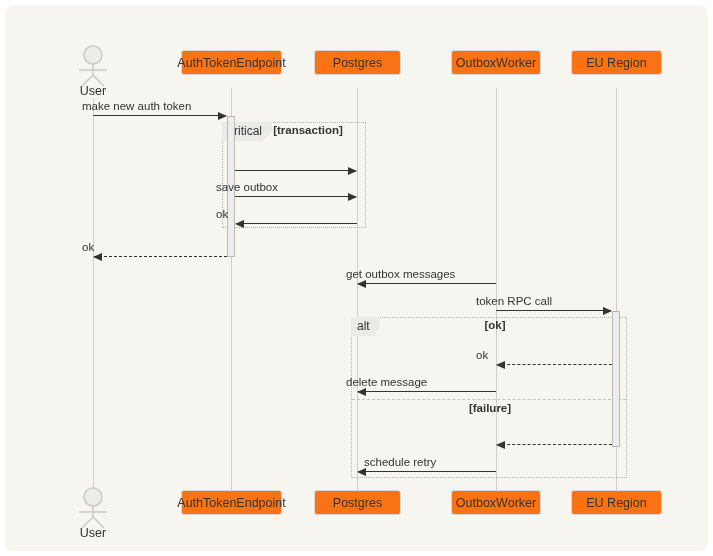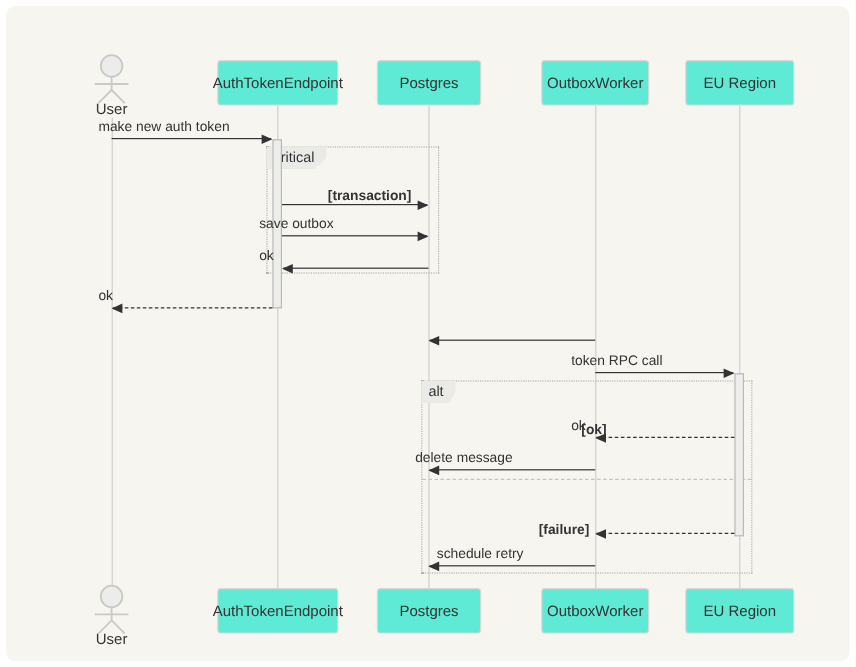--- a/index.html
+++ b/index.html
@@ -3,29 +3,29 @@
 <meta charset="utf-8">
 <style>
   * { margin:0; padding:0; box-sizing:border-box; }
   body { width:713px; height:556px; background:#ffffff; font-family:"Liberation Sans", sans-serif; color:#333333; }
   .page { position:relative; width:713px; height:556px; background:#ffffff; overflow:hidden; }
   .canvas-bg { position:absolute; left:5px; top:5px; width:703px; height:546px; background:#f6f5f0; border-radius:8px; }
   .layer { position:absolute; left:0; top:0; width:713px; height:556px; }
 
   .lifeline { position:absolute; width:1px; background:#cfcfcc; }
 
-  .pbox { position:absolute; height:38px; background:#5eead4; border:1px solid #d7d7d4; border-radius:3px;
+  .pbox { position:absolute; height:25px; background:#f97316; border:1px solid #d7d7d4; border-radius:3px;
           display:flex; align-items:center; justify-content:center; font-size:12.5px; color:#333; }
 
   .activation { position:absolute; width:8px; background:#ededeb; border:1px solid #b9b9b6; }
 
   .block { position:absolute; border:1px dotted #b3b3af; }
   .block-label { position:absolute; background:#eaeae7; color:#333; font-size:12px; padding:2px 10px 3px 6px;
                  clip-path: polygon(0 0, 100% 0, 100% 50%, 80% 100%, 0 100%); }
-  .guard { position:absolute; font-size:11.5px; color:#333; text-align:center; font-weight:bold;margin-top:34px; }
+  .guard { position:absolute; font-size:11.5px; color:#333; text-align:center; font-weight:bold; }
   .divider { position:absolute; height:0; border-top:1px dashed #c4c4c0; }
 
   .mlabel { position:absolute; width:160px; text-align:left; font-size:11.5px; color:#333; height:14px; line-height:14px; }
   .mline { position:absolute; height:0; border-top:2px solid #333; }
   .mline.solid { border-top-width:1.5px; }
   .mline.dashed { border-top:1.6px dashed #333; }
   .ah { position:absolute; width:0; height:0; border-top:4px solid transparent; border-bottom:4px solid transparent; }
   .ah.right { border-left:9px solid #333; }
   .ah.left  { border-right:9px solid #333; }
 
@@ -46,21 +46,21 @@
     <div class="lifeline" style="left:616px; top:88px; height:402px"></div>
 
     <div class="block" style="left:222px; top:122px; width:144px; height:106px"></div>
     <div class="block-label" style="left:222px; top:122px">critical</div>
     <div class="guard" style="left:238px; top:124px; width:140px">[transaction]</div>
 
     <div class="block" style="left:351px; top:317px; width:276px; height:161px"></div>
     <div class="block-label" style="left:351px; top:317px">alt</div>
     <div class="guard" style="left:435px; top:319px; width:120px">[ok]</div>
     <div class="divider" style="left:352px; top:399px; width:274px"></div>
-    <div class="guard" style="left:410px; top:402px; width:120px">[failure]</div>
+    <div class="guard" style="left:430px; top:402px; width:120px">[failure]</div>
 
     <div class="activation" style="left:227px; top:116px; height:141px"></div>
     <div class="activation" style="left:612px; top:311px; height:136px"></div>
 
     <div class="mlabel" style="left:82px;  top:99px">make new auth token</div>
     <div class="mline solid" style="left:93px; top:115px; width:133px"></div>
     <div class="ah right" style="left:218px; top:112px"></div>
 
     <div class="mline solid" style="left:235px; top:170px; width:121px"></div>
     <div class="ah right" style="left:348px; top:167px"></div>
@@ -70,20 +70,21 @@
     <div class="ah right" style="left:348px; top:193px"></div>
 
     <div class="mlabel" style="left:216px; top:207px">ok</div>
     <div class="mline solid" style="left:236px; top:223px; width:121px"></div>
     <div class="ah left" style="left:235px; top:220px"></div>
 
     <div class="mlabel" style="left:82px;  top:240px">ok</div>
     <div class="mline dashed" style="left:94px; top:256px; width:133px"></div>
     <div class="ah left" style="left:93px; top:253px"></div>
 
+    <div class="mlabel" style="left:346px; top:267px">get outbox messages</div>
     <div class="mline solid" style="left:358px; top:283px; width:138px"></div>
     <div class="ah left" style="left:357px; top:280px"></div>
 
     <div class="mlabel" style="left:476px; top:294px">token RPC call</div>
     <div class="mline solid" style="left:496px; top:310px; width:115px"></div>
     <div class="ah right" style="left:603px; top:307px"></div>
 
     <div class="mlabel" style="left:476px; top:348px">ok</div>
     <div class="mline dashed" style="left:497px; top:364px; width:115px"></div>
     <div class="ah left" style="left:496px; top:361px"></div>

